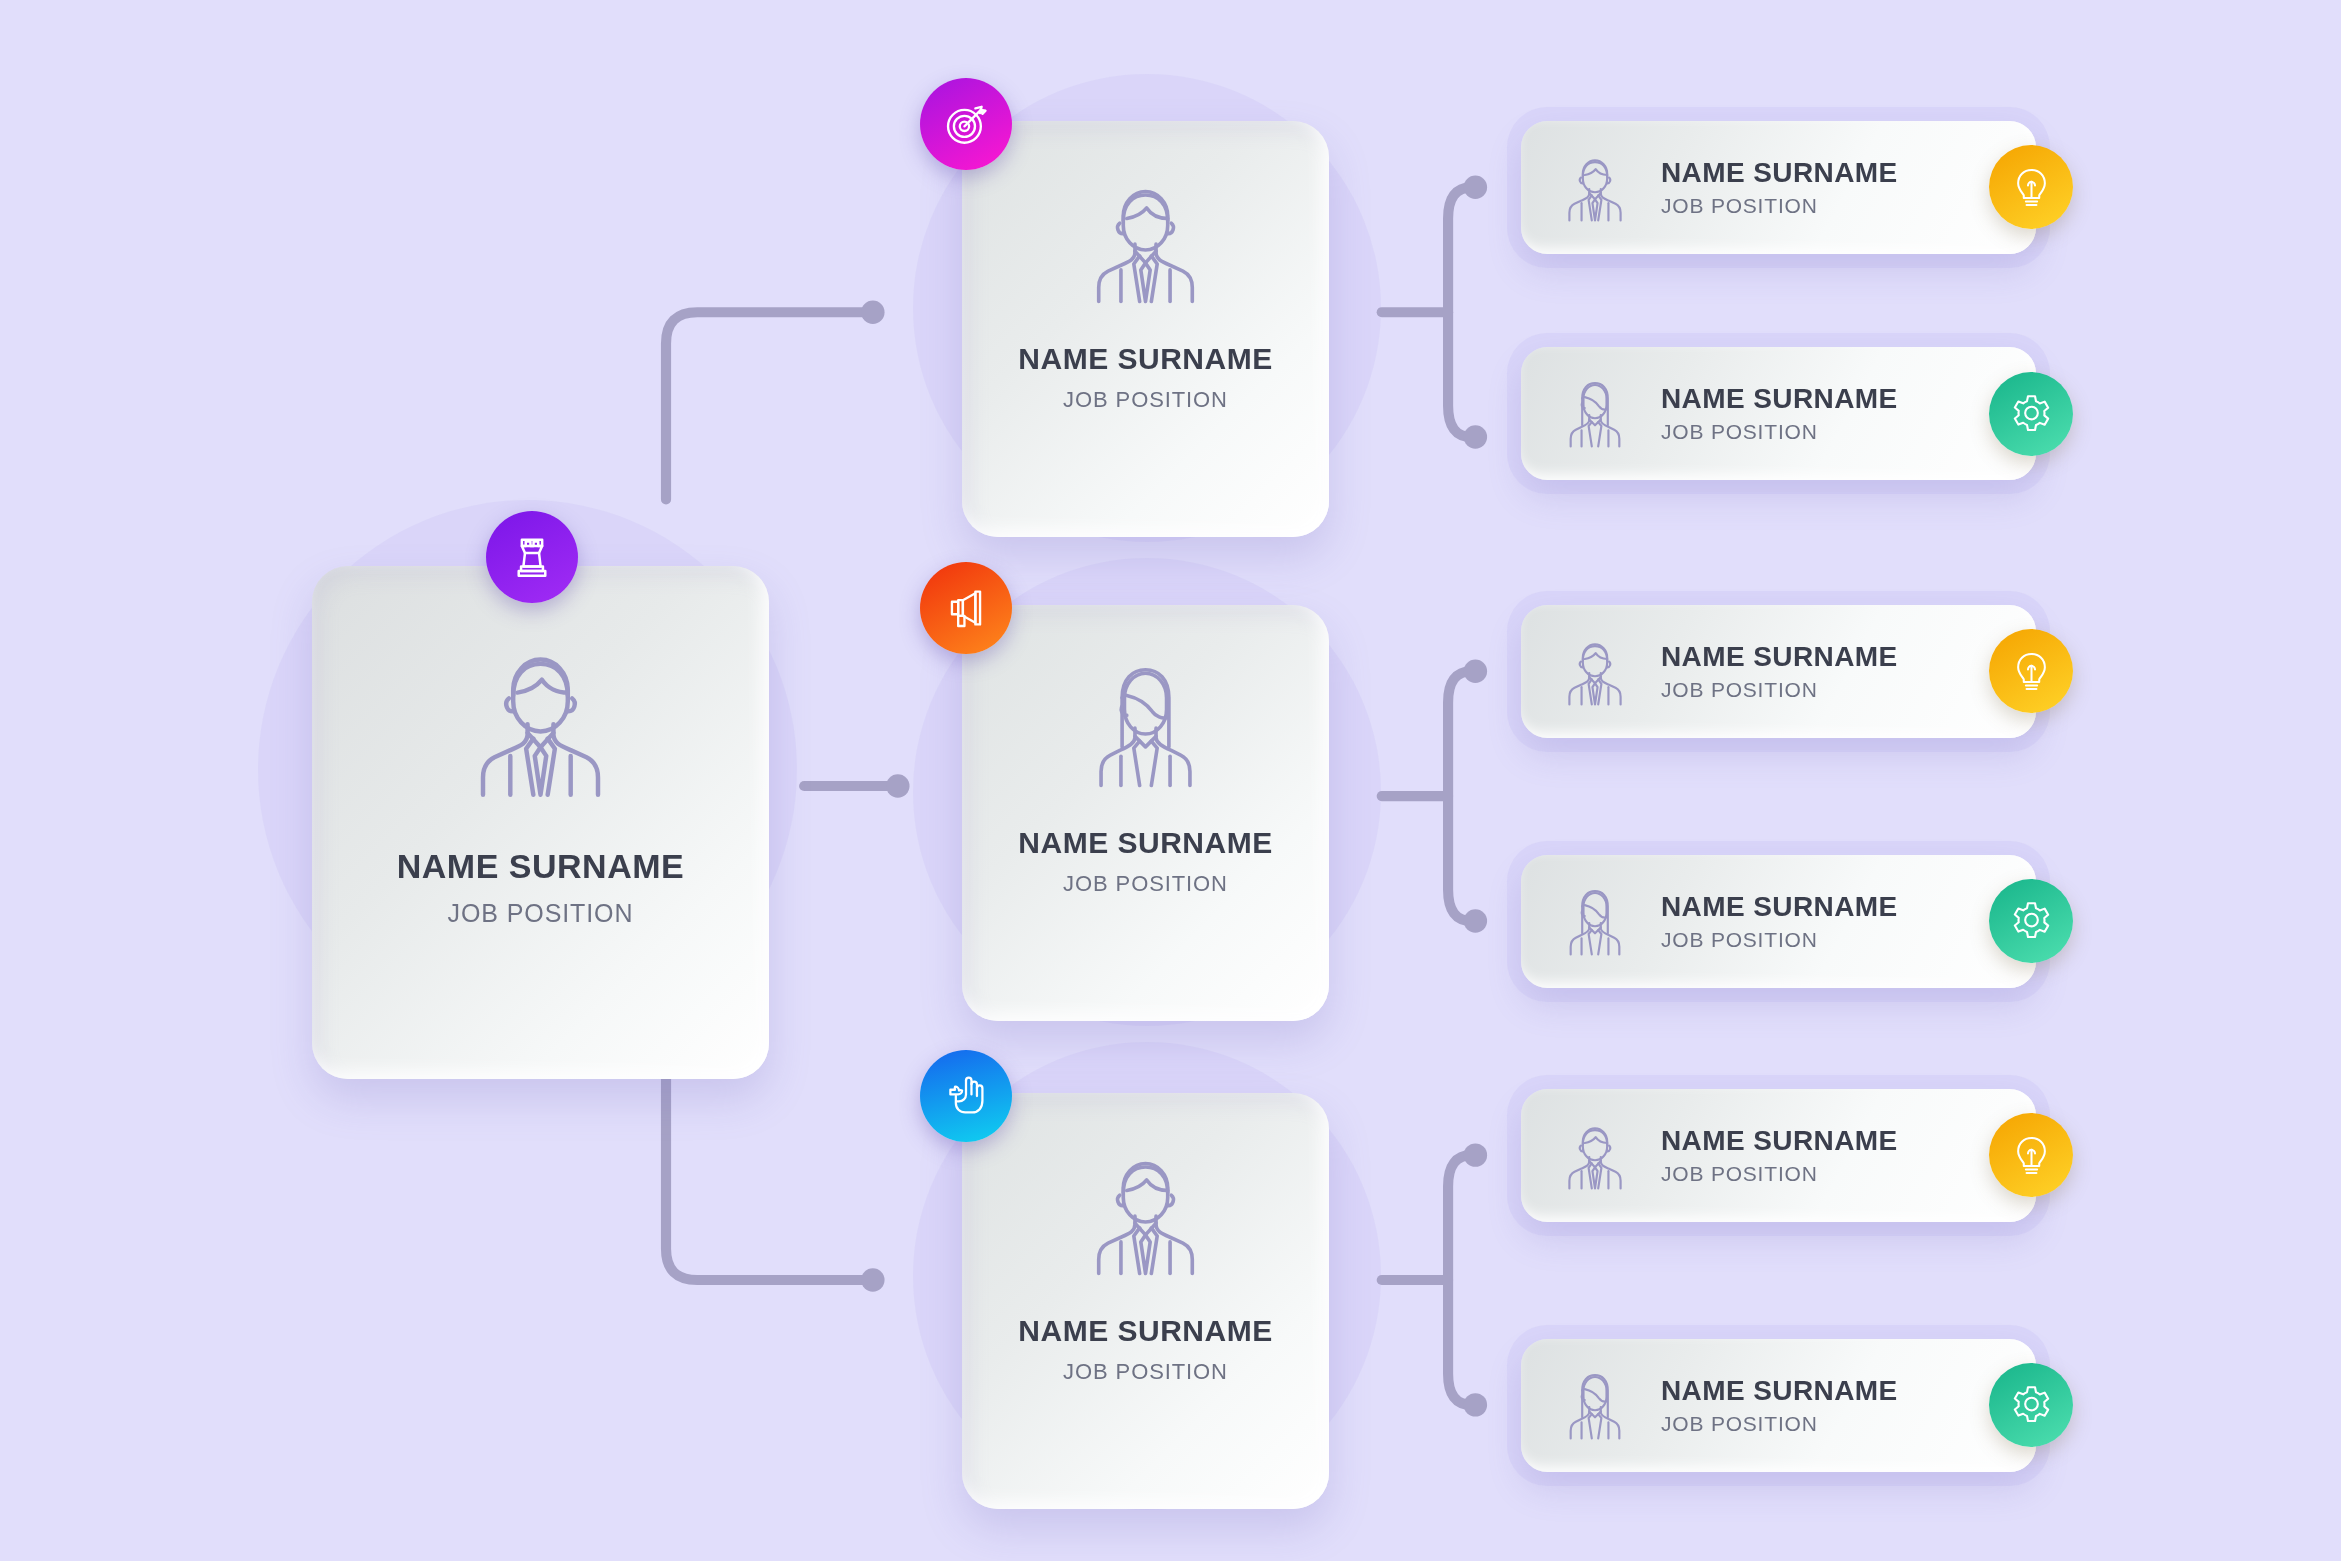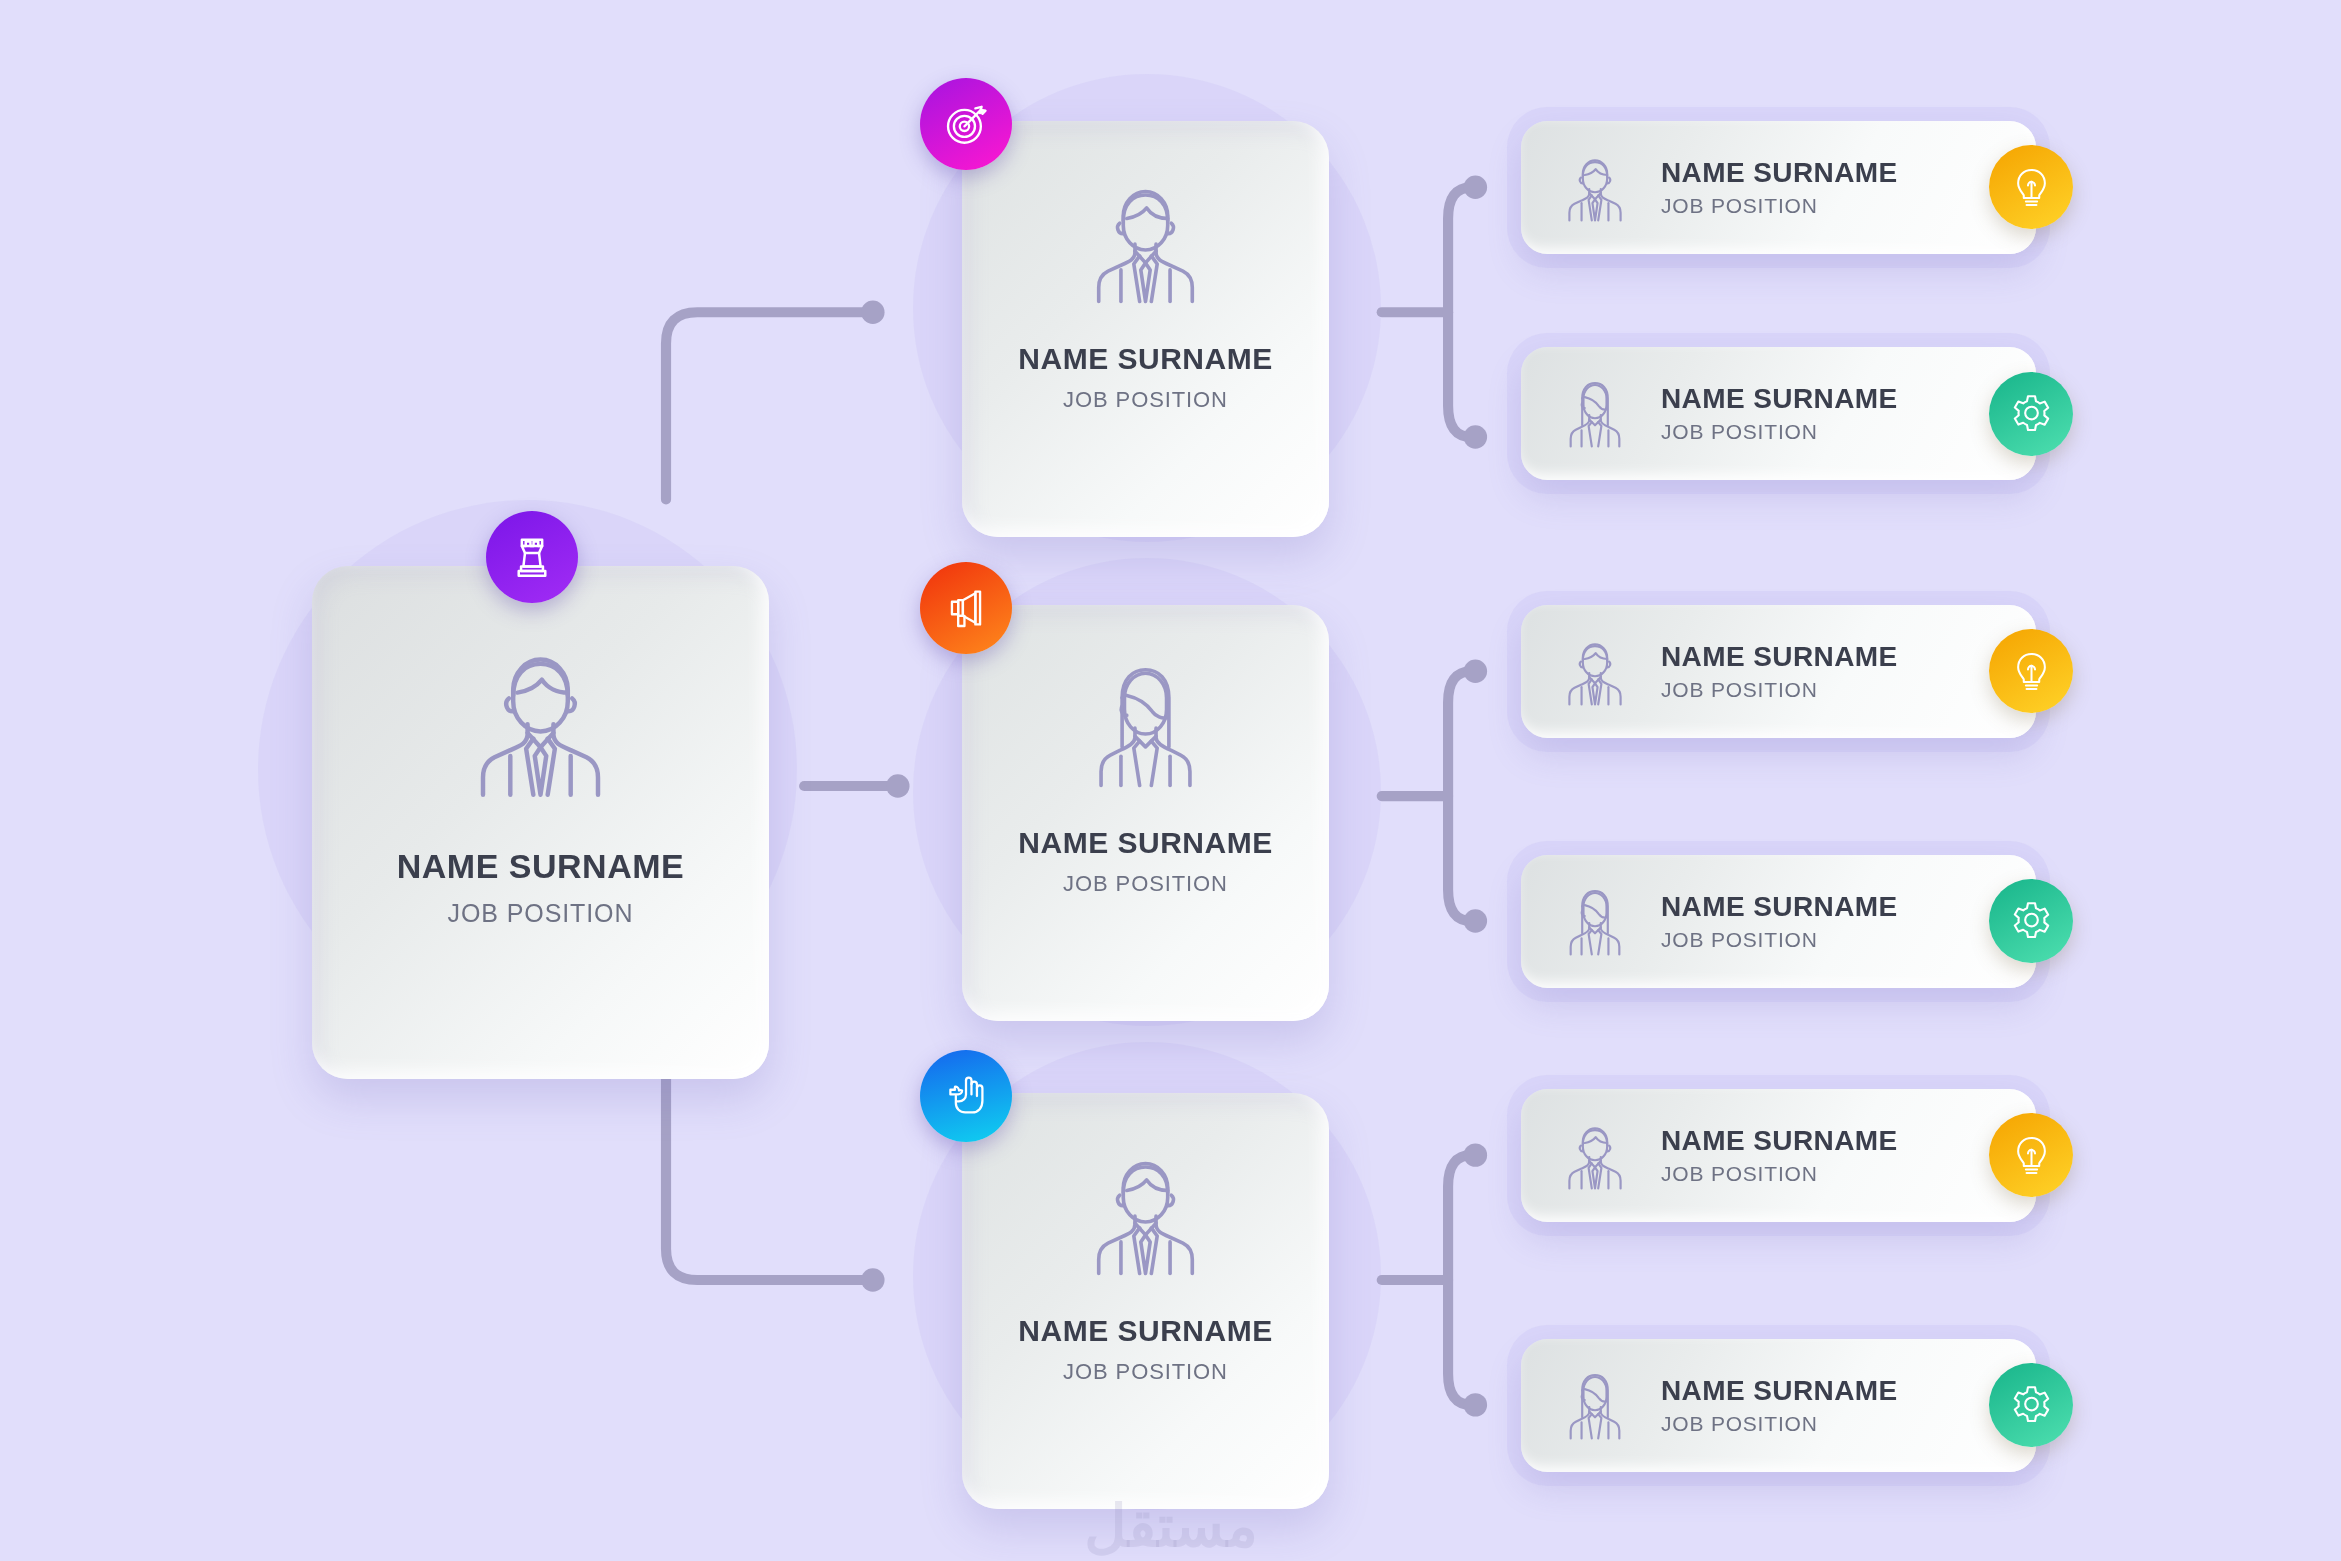--- a/index.html
+++ b/index.html
@@ -519,17 +519,16 @@
   <div class="pill-icon" style="left:1989px; top:1363px; background:linear-gradient(150deg,#17b48a 0%,#4fe0b0 100%);">
     <span>
       <svg viewBox="0 0 64 64" fill="none" stroke="#ffffff" stroke-width="3" stroke-linejoin="round" stroke-linecap="round">
         <path d="M27 6 h10 l1.4 7.2 a20 20 0 0 1 5.4 3.1 l6.9 -2.6 l5 8.6 l-5.5 4.7 a20 20 0 0 1 0 6.2 l5.5 4.7 l-5 8.6 l-6.9 -2.6 a20 20 0 0 1 -5.4 3.1 L37 54 h-10 l-1.4 -7.2 a20 20 0 0 1 -5.4 -3.1 l-6.9 2.6 l-5 -8.6 l5.5 -4.7 a20 20 0 0 1 0 -6.2 l-5.5 -4.7 l5 -8.6 l6.9 2.6 a20 20 0 0 1 5.4 -3.1 z"></path>
         <circle cx="32" cy="30" r="9"></circle>
       </svg>
     </span>
   </div>
 
   <div id="watermark">
-    <div id="wm-ar">مستقل</div>
   </div>
 
 </div>
 
 
 </body></html>

